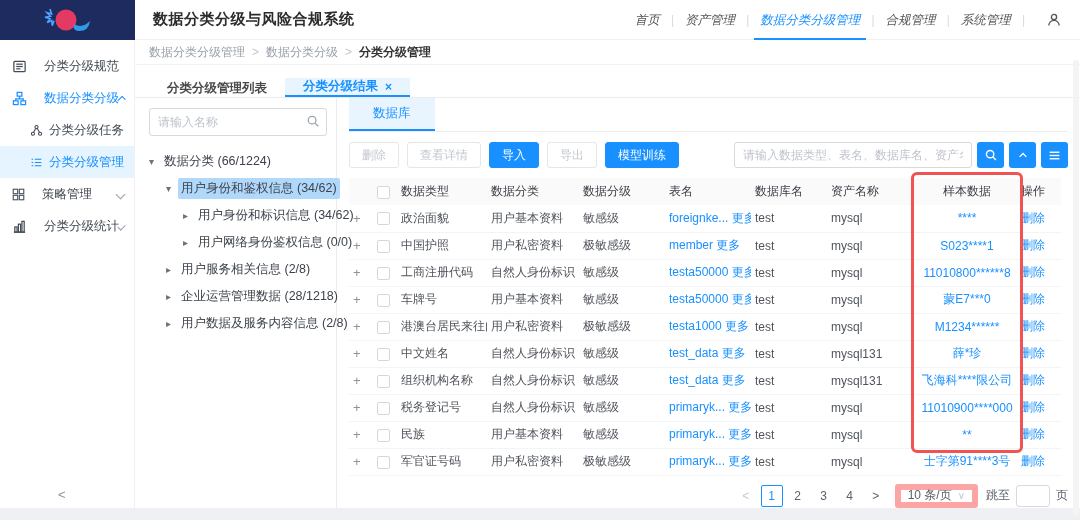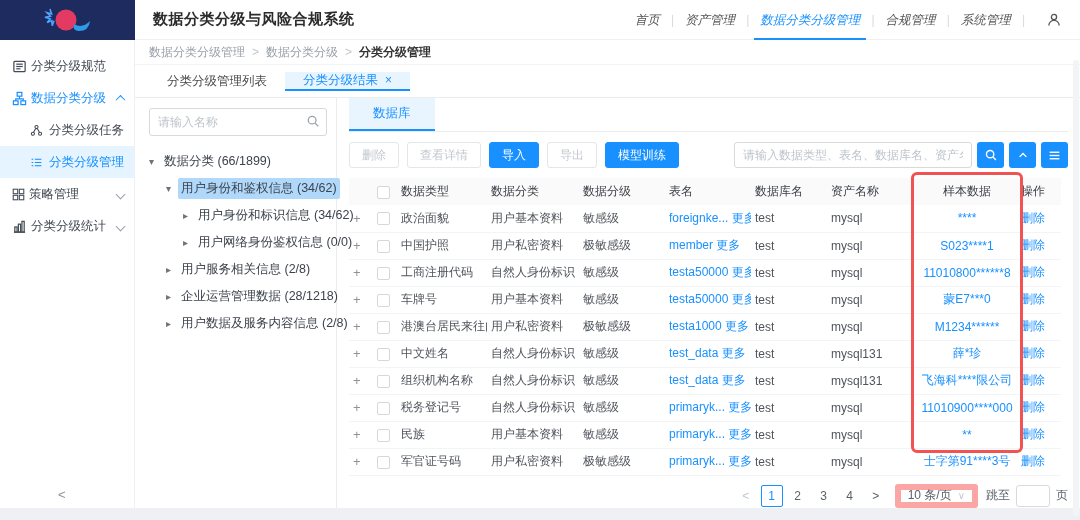--- a/index.html
+++ b/index.html
@@ -15,37 +15,37 @@
   .nav-item { padding:0 4px; cursor:pointer; position:relative; line-height:40px; }
   .nav-item.active { color:#1890ff; }
   .nav-item.active::after { content:""; position:absolute; left:-2px; right:-2px; bottom:0; height:2px; background:#1890ff; }
   .nav-sep { color:#d8dbe0; margin:0 7px; }
   .user-btn { margin-left:14px; color:#555; display:flex; align-items:center; cursor:pointer; }
 
   
   .sidebar { position:absolute; left:0; top:40px; width:135px; bottom:12px; background:#fff; border-right:1px solid #eef0f2; font-size:12.5px; }
   .side-menu { padding-top:10px; }
   .side-item { height:32px; display:flex; align-items:center; padding:0 10px 0 12px; color:#434a54; cursor:pointer; }
-  .side-item .lbl { margin-left:4px; flex:1; white-space:nowrap; }
+  .side-item .lbl { margin-left:17px; flex:1; white-space:nowrap; }
   .side-item.active { color:#1890ff; }
   .side-sub { height:32px; display:flex; align-items:center; padding-left:30px; color:#434a54; cursor:pointer; }
   .side-sub .lbl { margin-left:6px; }
   .side-sub.selected { background:#e6f4ff; color:#1890ff; }
   .chev { width:7px; height:7px; border-right:1.4px solid #9aa1ab; border-bottom:1.4px solid #9aa1ab; display:inline-block; }
   .chev.up { transform:rotate(-135deg) translate(-1px,-1px); border-color:#1890ff; }
   .chev.down { transform:rotate(45deg); }
   .side-collapse { position:absolute; bottom:6px; left:58px; color:#8c939d; font-size:13px; cursor:pointer; }
 
   
   .content { position:absolute; left:135px; top:40px; right:0; bottom:12px; background:#fff; display:flex; flex-direction:column; }
   .breadcrumb { height:25px; display:flex; align-items:center; padding-left:14px; font-size:12px; color:#9aa0a9; border-bottom:1px solid #f2f3f5; }
   .bc-item { cursor:pointer; }
   .bc-item.last { color:#333; font-weight:bold; }
   .bc-sep { margin:0 7px; color:#c2c6cc; }
-  .page-tabs { height:33px; display:flex; align-items:center; padding-left:14px; border-bottom:1px solid #ececec; }
+  .page-tabs { height:33px; display:flex; align-items:flex-end; padding-left:14px; border-bottom:1px solid #ececec;font-weight:bold; }
   .ptab { display:flex; align-items:center; padding:0 18px; font-size:12.5px; color:#4a4a4a; cursor:pointer; position:relative; }
   .ptab.active { color:#1890ff; background:#e8f5ff; border-bottom:2px solid #1890ff; }
   .ptab .x { margin-left:7px; font-size:12px; }
 
   .cbody { flex:1; display:flex; min-height:0; }
 
   
   .tree-panel { width:202px; border-right:1px solid #ececec; padding:10px 8px 0 14px; }
   .tree-search { position:relative; width:178px; }
   .tree-search input { width:100%; height:28px; border:1px solid #d9d9d9; border-radius:3px; padding:0 26px 0 8px; font-size:12px; color:#333; outline:none; }
@@ -228,21 +228,21 @@
           <span class="icon">
             <svg width="14" height="14" viewBox="0 0 16 16">
                 <circle cx="7" cy="7" r="4.4" fill="none" stroke="currentColor" stroke-width="1.4"></circle>
                 <line x1="10.4" y1="10.4" x2="14" y2="14" stroke="currentColor" stroke-width="1.4"></line>
               </svg>
           </span>
         </div>
         <div class="tree">
             <div class="tnode" style="padding-left:0px">
      <span class="arrow">▾</span>
-     <span class="tlabel">数据分类 (66/1899)</span>
+     <span class="tlabel">数据分类 (66/1224)</span>
             </div>
             <div class="tnode selected" style="padding-left:17px">
      <span class="arrow">▾</span>
      <span class="tlabel">用户身份和鉴权信息 (34/62)</span>
             </div>
             <div class="tnode" style="padding-left:34px">
      <span class="arrow">▸</span>
      <span class="tlabel">用户身份和标识信息 (34/62)</span>
             </div>
             <div class="tnode" style="padding-left:34px">

